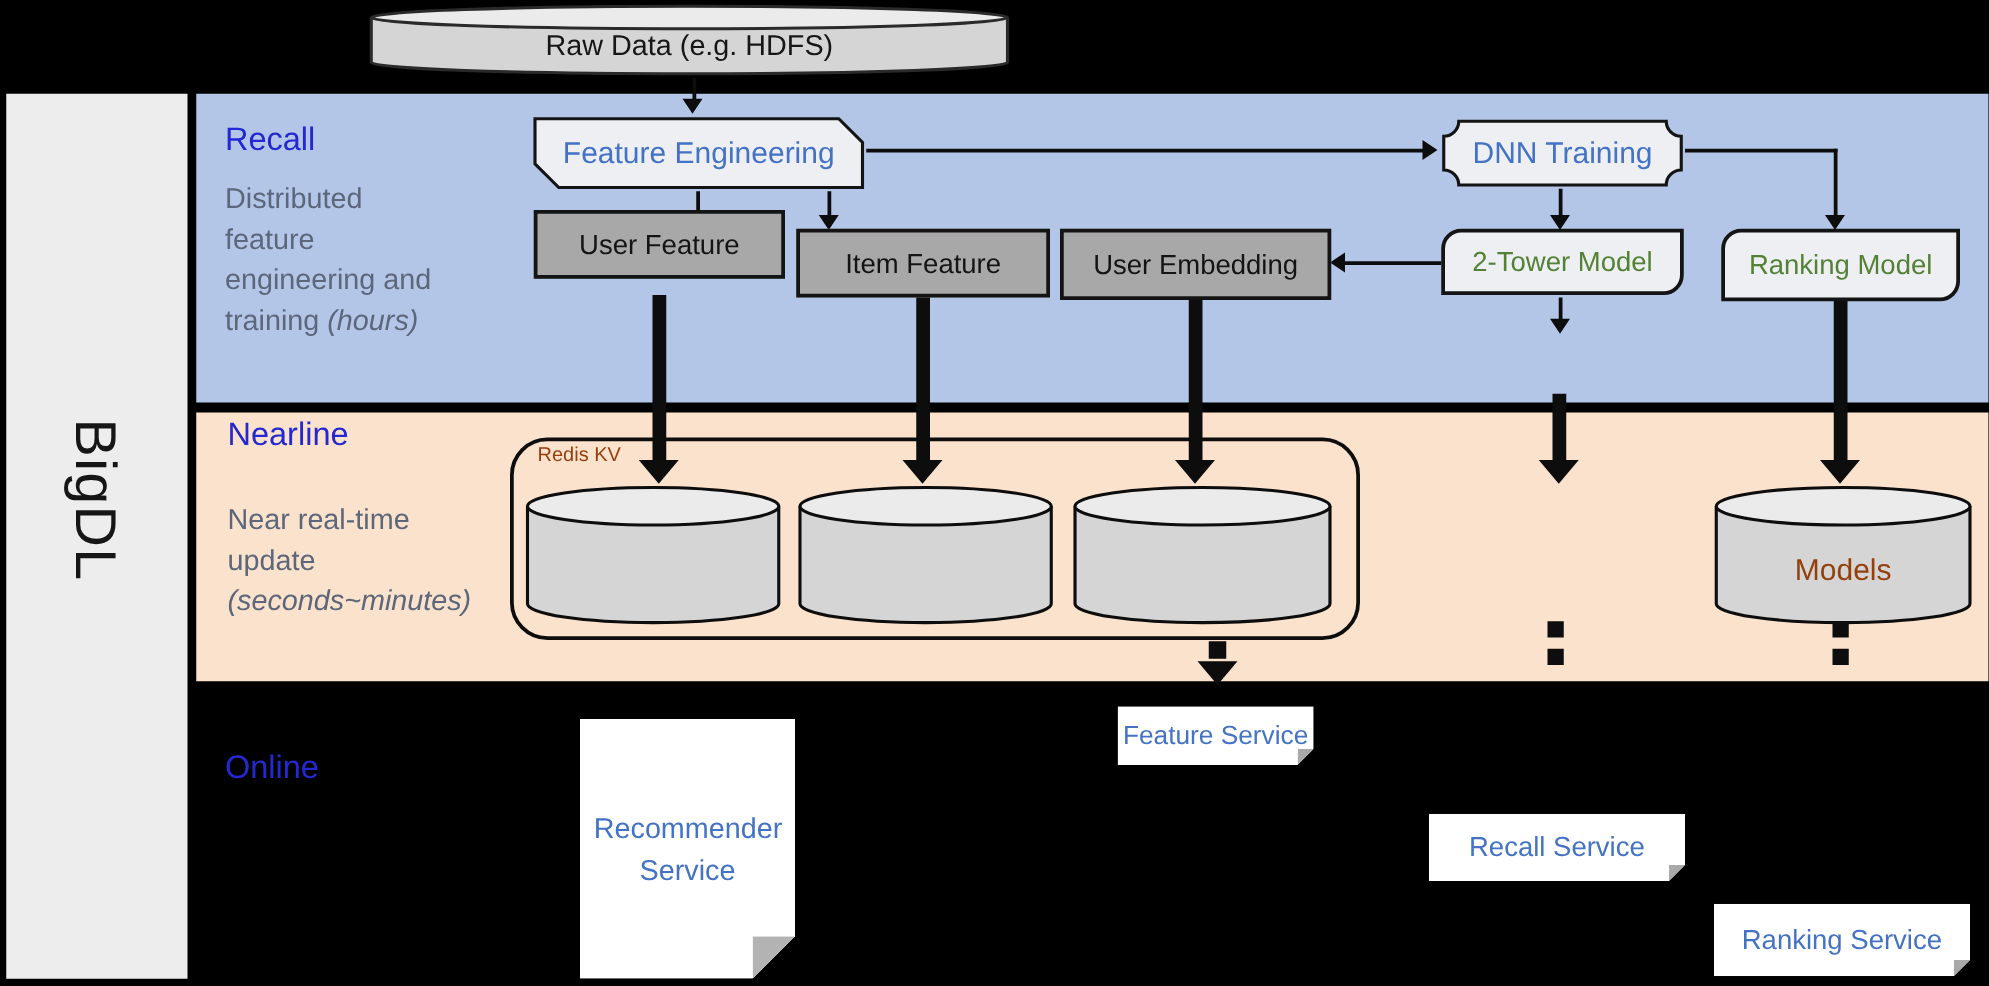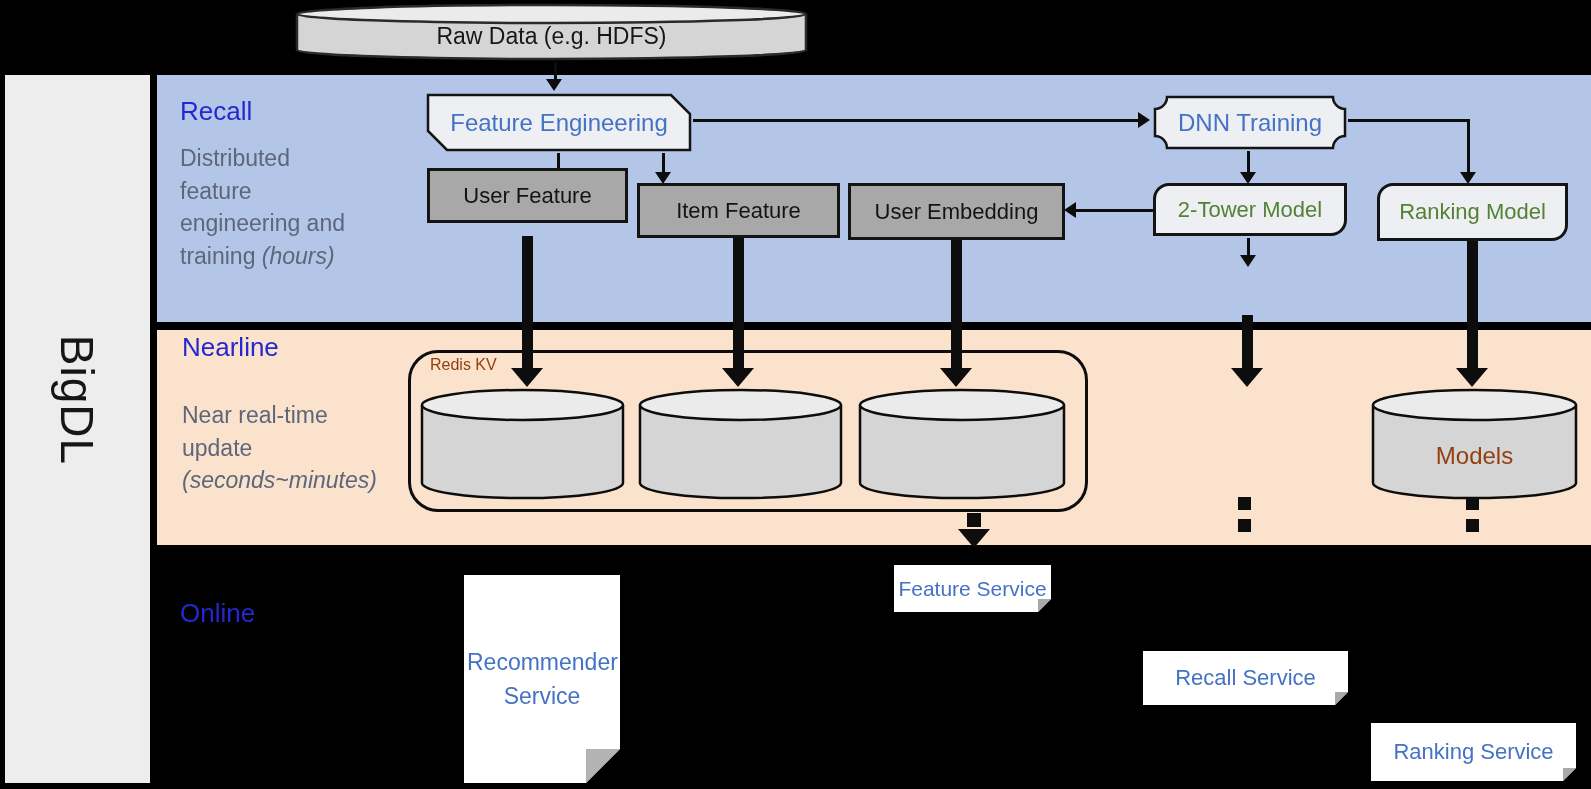--- a/index.html
+++ b/index.html
@@ -187,21 +187,21 @@
   <div class="node gray-node" style="left:637px;top:183px;width:203px;height:55px;">Item Feature</div>
   <div class="node gray-node" style="left:848px;top:183px;width:217px;height:57px;">User Embedding</div>
   <div class="node round-diag" style="left:1153px;top:183px;width:194px;height:53px;">2-Tower Model</div>
   <div class="node round-diag" style="left:1377px;top:183px;width:191px;height:58px;">Ranking Model</div>
 
   <div class="service" style="left:870px;top:565px;width:157px;height:47px;font-size:21px;margin-left:24px;">
     <span>Feature Service</span>
     <div class="fold"></div>
   </div>
 
-  <div class="service bigfold" style="left:464px;top:575px;width:156px;height:208px;font-size:23px;line-height:1.5;">
+  <div class="service bigfold" style="left:464px;top:575px;width:172px;height:208px;font-size:23px;line-height:1.5;">
     <span style="display:inline-block;max-width:150px;">Recommender Service</span>
     <div class="fold big"></div>
   </div>
 
   <div class="service" style="left:1143px;top:651px;width:205px;height:54px;">
     <span>Recall Service</span>
     <div class="fold"></div>
   </div>
 
   <div class="service" style="left:1371px;top:723px;width:205px;height:58px;">

